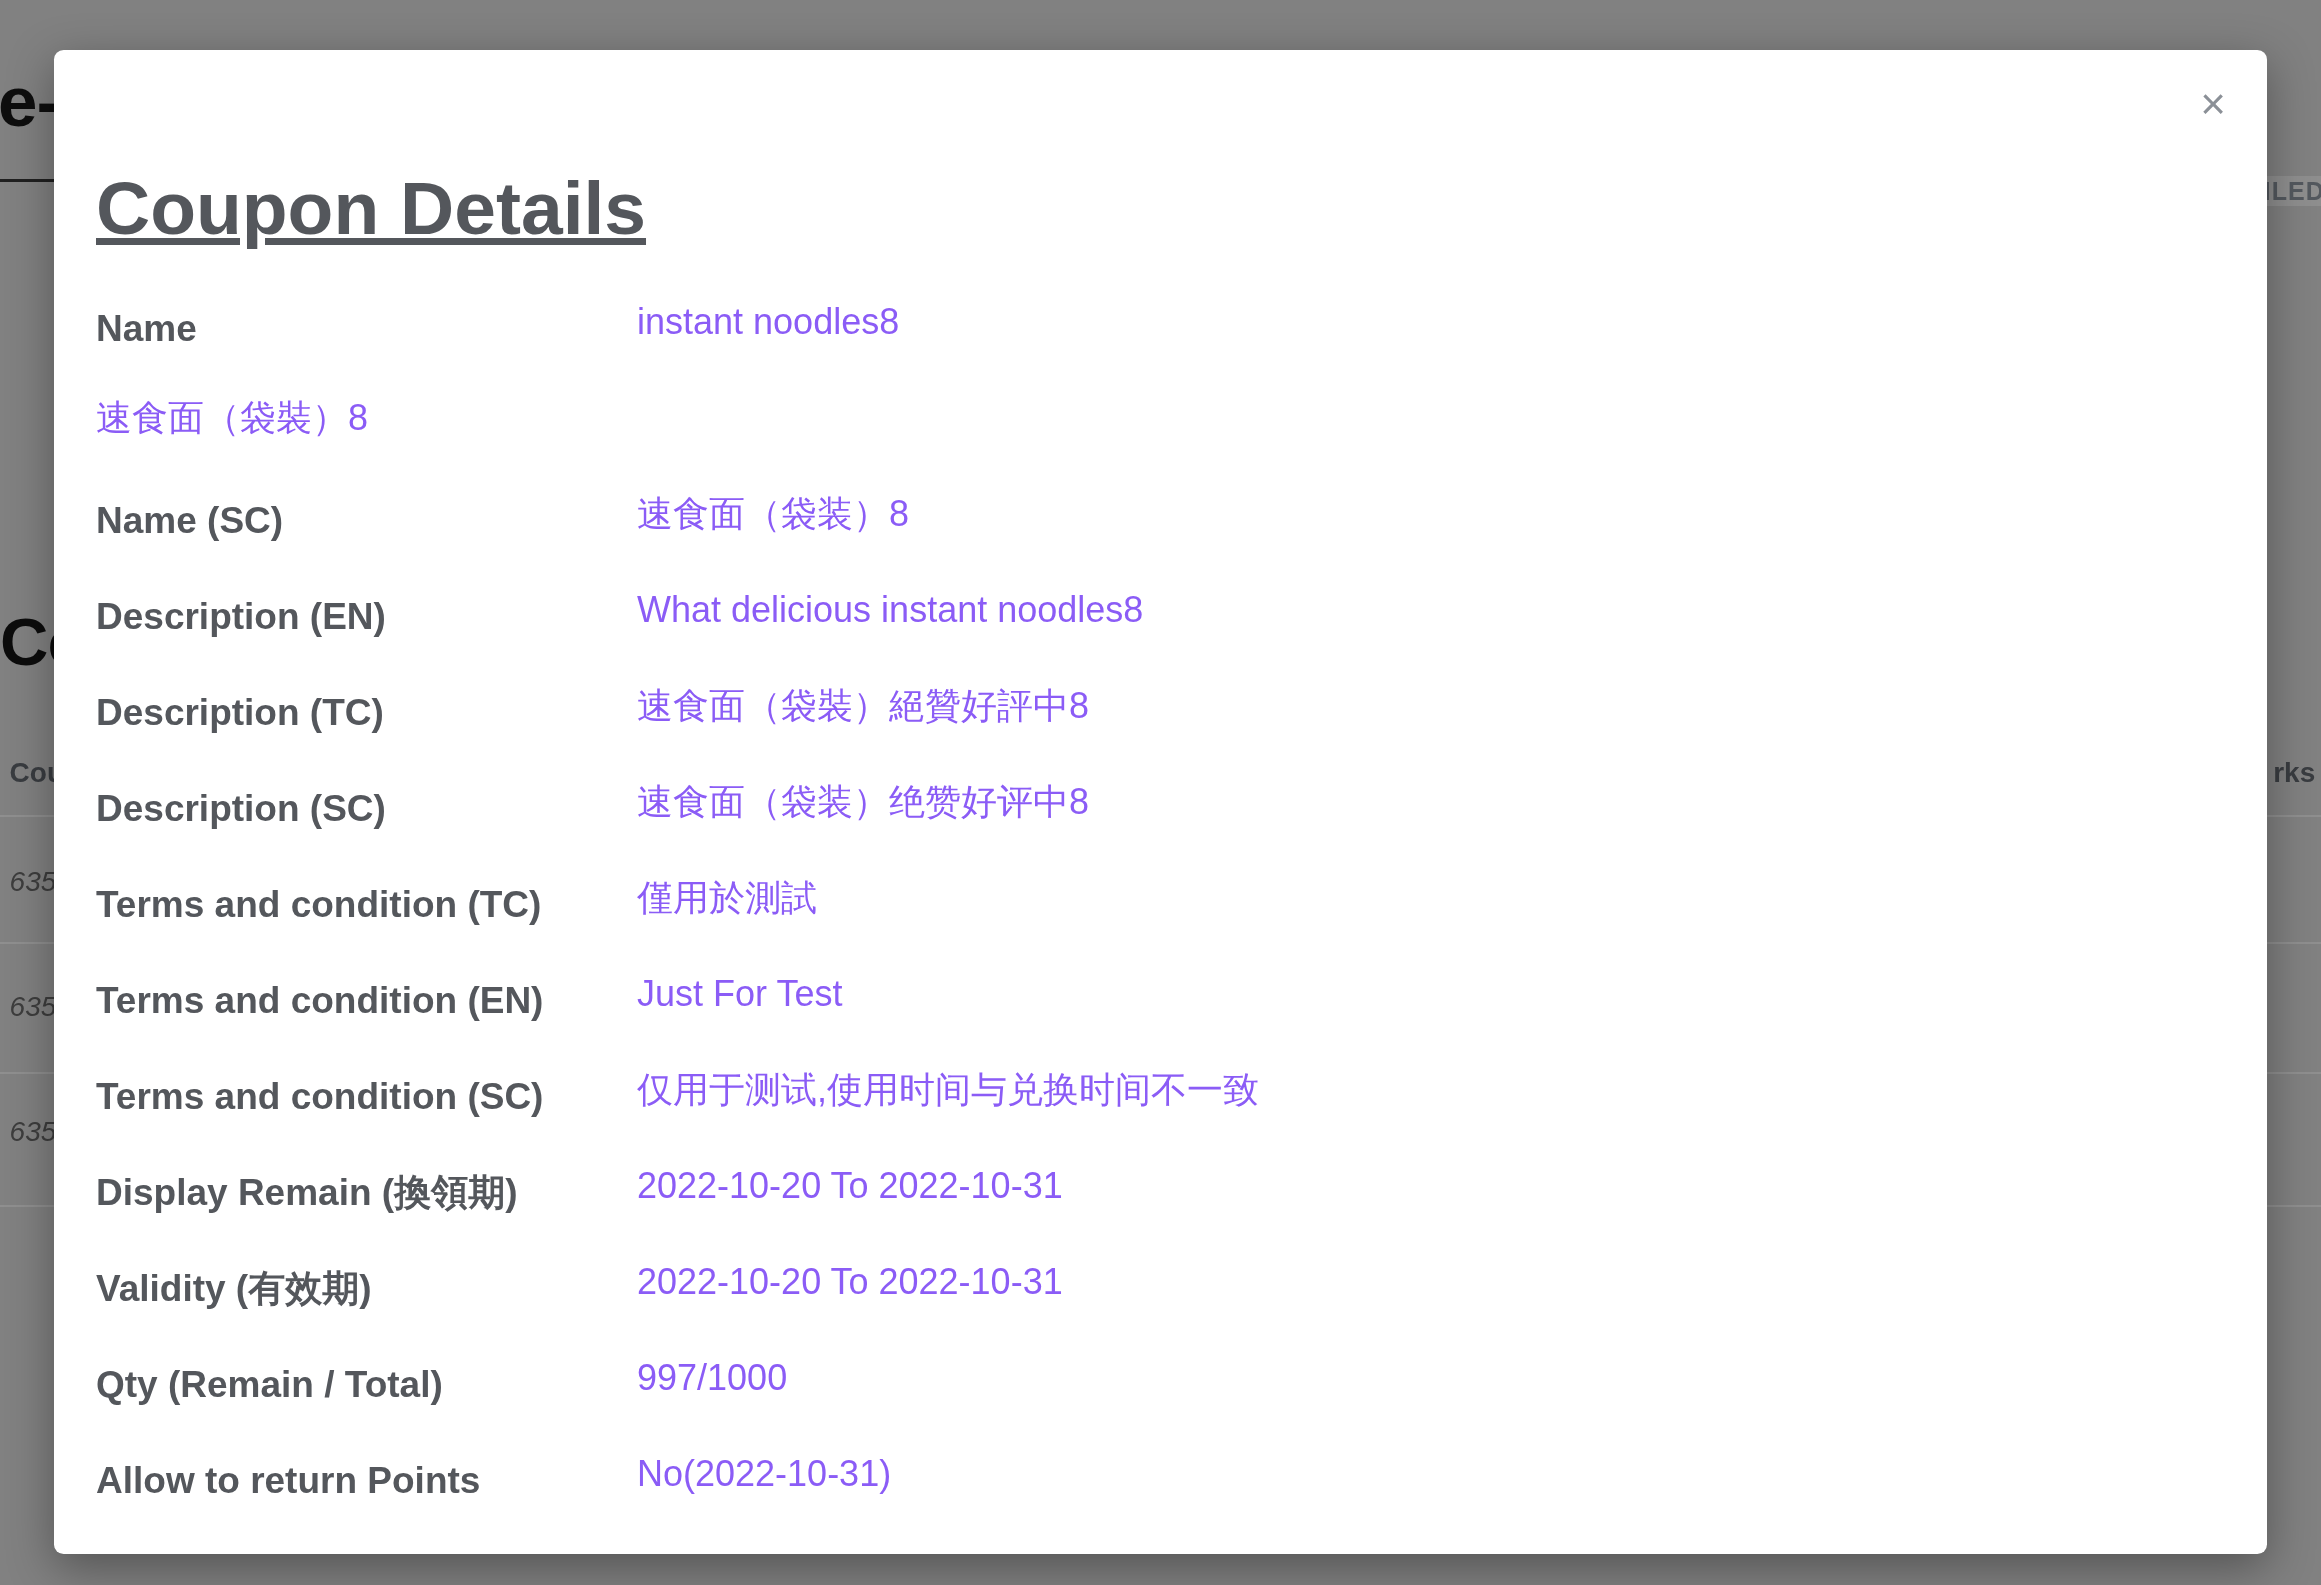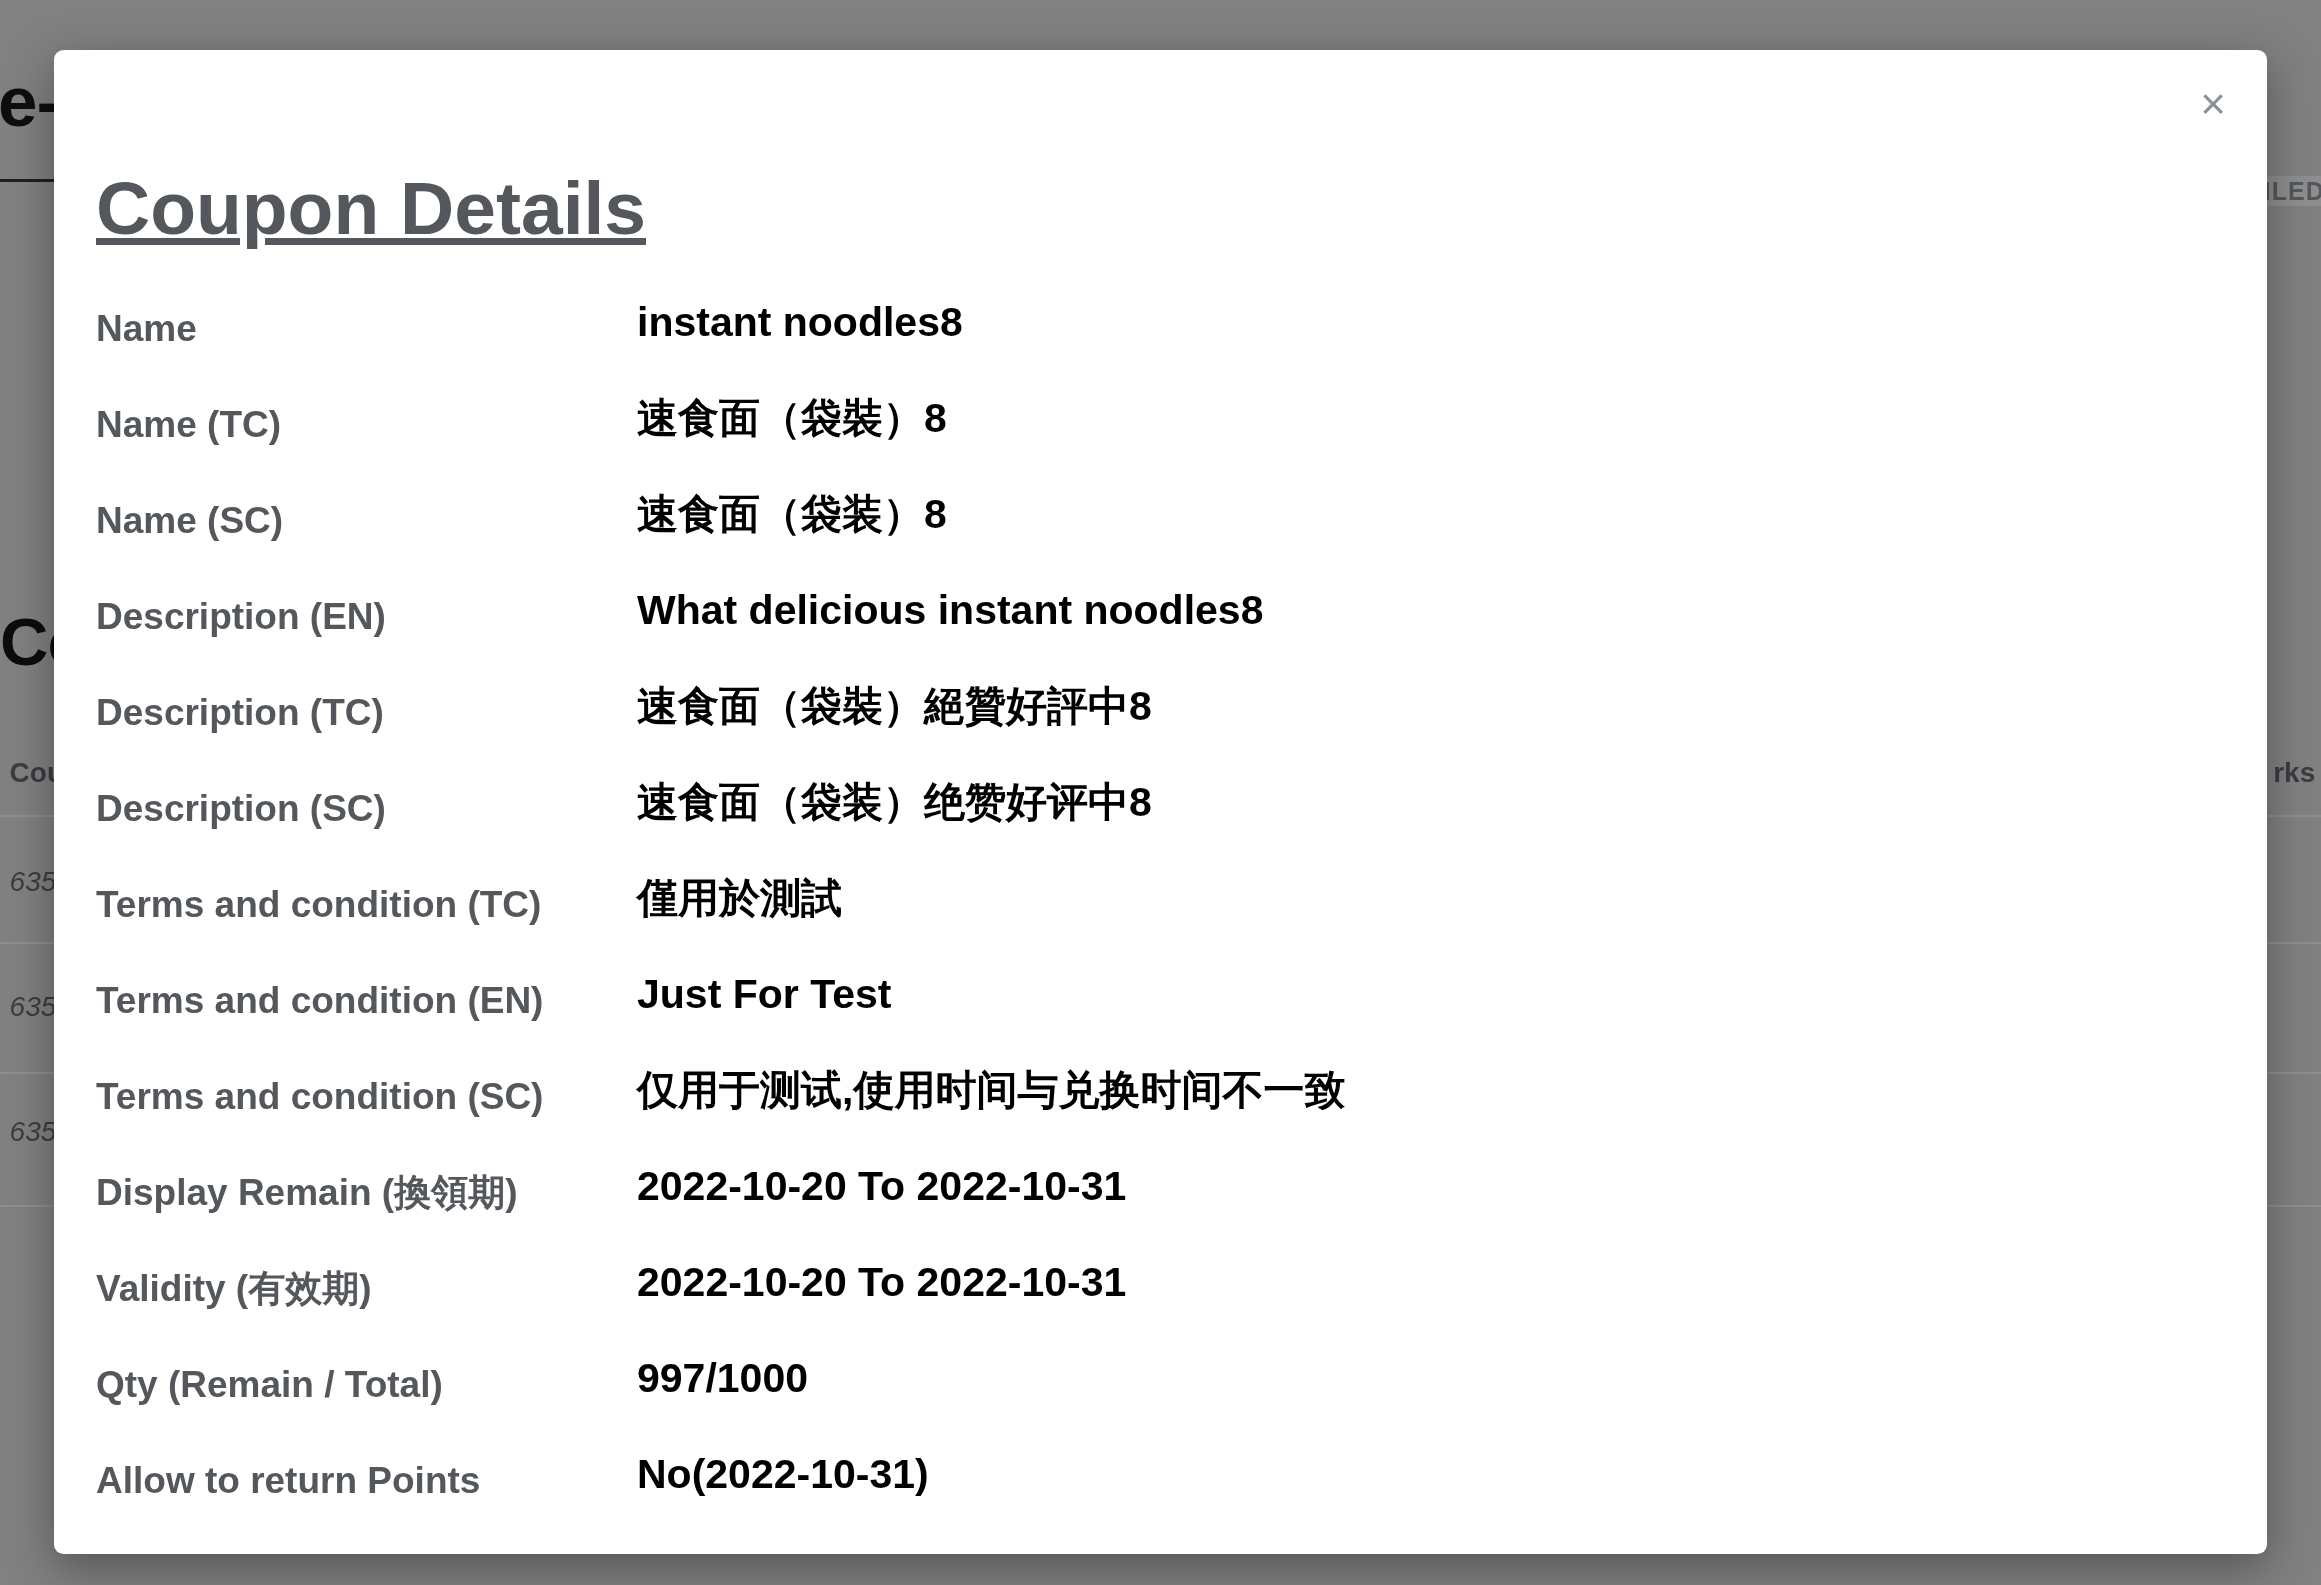--- a/index.html
+++ b/index.html
@@ -77,21 +77,21 @@
   .field-row {
     display:flex; align-items:flex-start;
     height:46px; margin-bottom:50px;
   }
   .field-label {
     width:541px; flex:0 0 541px;
     font-size:37px; font-weight:700; color:#54575c;
     line-height:46px; white-space:nowrap;
   }
   .field-value {
-    font-size:41px; font-weight:700; color:#000000;
+    font-size:36px; font-weight:400; color:#8b5cf6;
     line-height:46px; transform:translateY(-6.7px); white-space:nowrap;
   }
 </style>
 </head>
 <body>
 
 <div>
   <div class="bg-frag bg-page-title">e-</div>
   <div class="bg-frag bg-header-line"></div>
   <div class="bg-frag bg-badge">ILED</div>
@@ -117,21 +117,20 @@
   </button>
 
   <h1 class="modal-title">Coupon Details</h1>
 
   <div class="fields">
     <div class="field-row">
       <div class="field-label">Name</div>
       <div class="field-value">instant noodles8</div>
     </div>
     <div class="field-row">
-      <div class="field-label">Name (TC)</div>
       <div class="field-value">速食面（袋裝）8</div>
     </div>
     <div class="field-row">
       <div class="field-label">Name (SC)</div>
       <div class="field-value">速食面（袋装）8</div>
     </div>
     <div class="field-row">
       <div class="field-label">Description (EN)</div>
       <div class="field-value">What delicious instant noodles8</div>
     </div>

